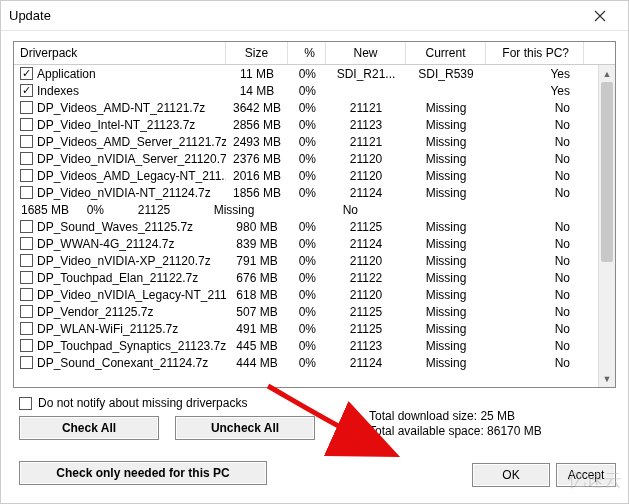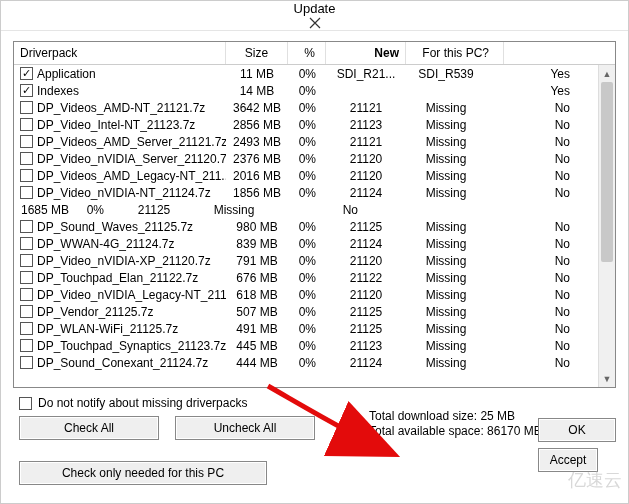--- a/index.html
+++ b/index.html
@@ -1,18 +1,18 @@
 <!DOCTYPE html>
 <html><head>
 <meta charset="utf-8">
 <style>
 * { box-sizing: border-box; font-family: "Segoe UI", Tahoma, Arial, sans-serif; }
 body { margin: 0; background: #fff; font-size: 12px; color: #000; }
 .window { width: 629px; height: 504px; border: 1px solid #ccc; position: relative; background: #fff; }
-.titlebar { height: 30px; display: flex; align-items: center; padding: 0 8px; border-bottom: 1px solid #e5e5e5; flex-direction: column; }
+.titlebar { height: 30px; display: flex; align-items: center; padding: 0 8px; border-bottom: 1px solid #e5e5e5; }
 .titlebar .title { flex: 1; font-size: 13px; }
 .close-btn { width: 40px; height: 28px; display: flex; align-items: center; justify-content: center; color: #222; }
 .close-btn svg { width: 12px; height: 12px; }
 
 .content { padding: 10px 12px 8px 12px; }
 
 .listframe { border: 1px solid #888; position: relative; }
 .listhead { display: flex; background: #fff; border-bottom: 1px solid #ccc; font-size: 12px; }
 .listhead .col { padding: 4px 6px; border-right: 1px solid #e0e0e0; white-space: nowrap; overflow: hidden; }
 .listbody { height: 322px; overflow: hidden; position: relative; }
@@ -36,29 +36,29 @@
 .checkbox.checked::after { content:"✓"; font-size:11px; line-height:11px; color:#000; }
 
 .scrollbar { position:absolute; right:0; top:0; width:17px; height:100%; background:#f0f0f0; border-left:1px solid #ddd; }
 .scrollbar .arrow { height:17px; display:flex; align-items:center; justify-content:center; color:#666; font-size:9px;}
 .scrollbar .track { position:absolute; top:17px; bottom:17px; left:0; right:0; }
 .scrollbar .thumb { position:absolute; left:2px; right:2px; top:0; height:180px; background:#c8c8c8; border-radius:2px; }
 .scrollbar .arrow.down { position:absolute; bottom:0; width:100%; }
 
 .notify-row { display:flex; align-items:center; gap:6px; margin:8px 2px 6px 6px; font-size:12px; }
 
-.btnrow { display:flex; gap:16px; margin:4px 0 4px 6px; }
+.btnrow { display:flex; gap:16px; margin:4px 0 4px 6px;font-weight:bold; }
 .wbtn { border:1px solid #888; background:#efefef; padding:4px 0; text-align:center; font-size:12px; box-shadow: inset 0 0 0 1px #fff; }
 .wbtn.w1 { width:140px; }
 .wbtn.w2 { width:248px;margin-top:15px; }
 .wbtn.w3 { width:78px; }
 
 .stats { position:absolute; left:368px; top:408px; font-size:12px; line-height:15px; }
 
-.bottombtns { position:absolute; right:12px; bottom:31px; display:flex; gap:6px;flex-direction:column; }
+.bottombtns { position:absolute; right:12px; bottom:16px; display:flex; gap:6px; }
 
 .arrow-annot { position:absolute; left:262px; top:380px; pointer-events:none; }
 .arrow-annot svg { overflow:visible; }
 
 .watermark { position:absolute; right:-10px; bottom:6px; opacity:0.55; }
 .watermark svg { width:70px; height:30px; }
 </style>
 </head>
 <body>
 
@@ -72,21 +72,22 @@
         </svg>
     </div>
   </div>
 
   <div class="content">
     <div class="listframe">
       <div class="listhead">
         <div class="col c-name">Driverpack</div>
         <div class="col c-size">Size</div>
         <div class="col c-pct">%</div>
-        <div class="col c-new" style="text-align:right;font-weight:bold;">New</div>
+        <div class="col c-new" style="text-align:center;">New</div>
+        <div class="col c-cur">Current</div>
         <div class="col c-pc">For this PC?</div>
       </div>
       <div class="listbody" id="listbody">
         <div class="row">
             <div class="cell c-name">
               <span class="checkbox checked"></span>
               <span>Application</span>
             </div>
             <div class="cell c-size">11 MB</div>
             <div class="cell c-pct">0%</div>

